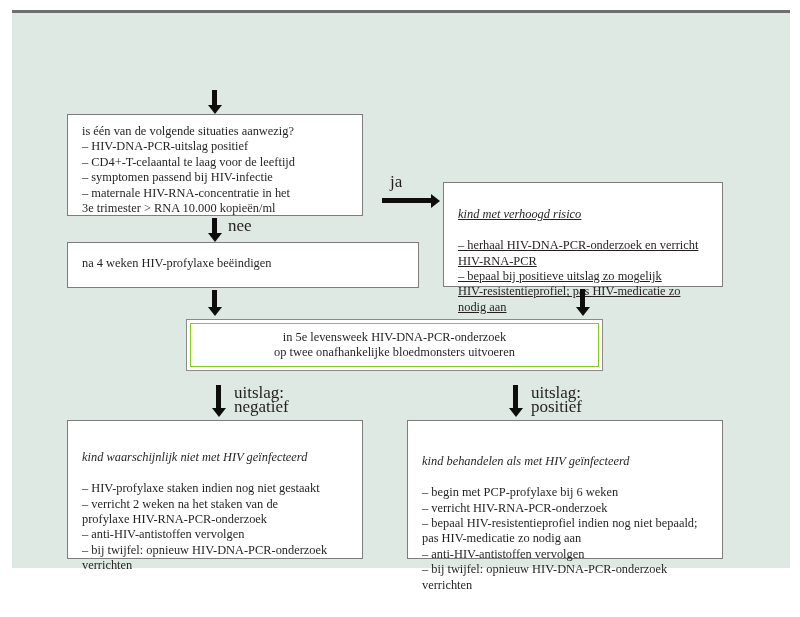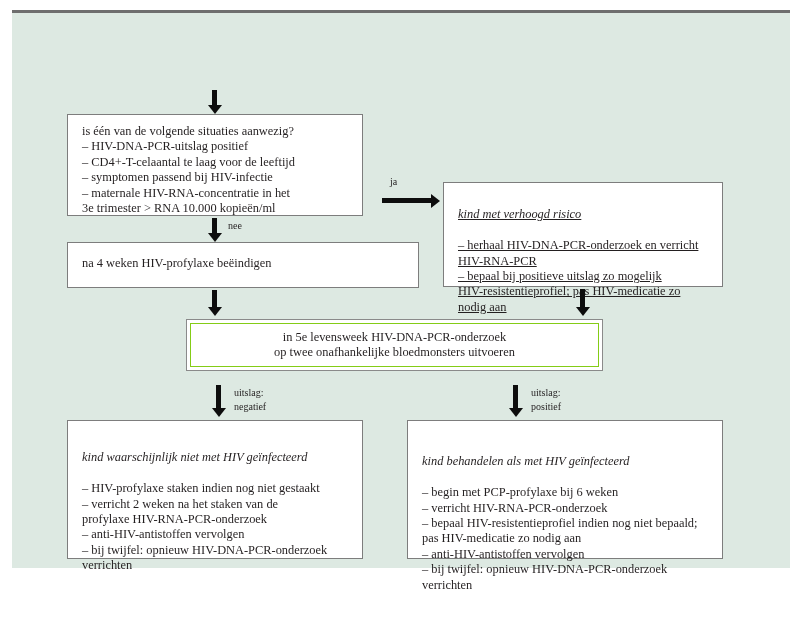--- a/index.html
+++ b/index.html
@@ -77,21 +77,21 @@
   .arrow-right .head{
     position:absolute;right:0;top:-2.5px;
     width:0;height:0;
     border-top:7px solid transparent;
     border-bottom:7px solid transparent;
     border-left:9px solid #0d0d0d;
   }
 
   .edge-label{
     position:absolute;
-    font-size:10px;
+    font-size:17px;
     line-height:14.4px;
     color:#231f20;
     white-space:pre-line;
   }
 
   
   .caption{
     position:absolute;
     left:12px;top:575px;
     width:778px;

